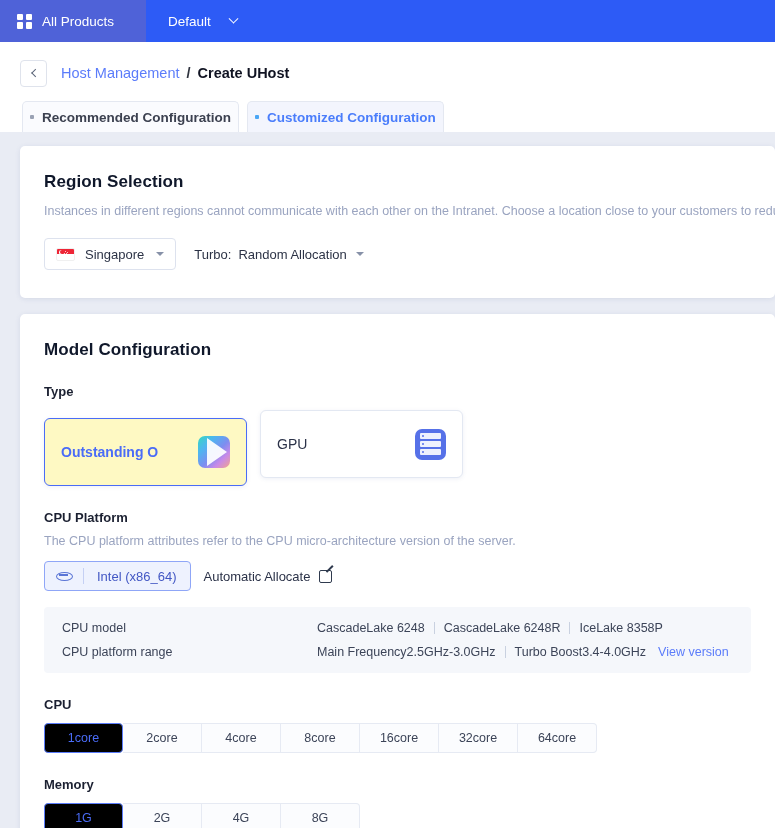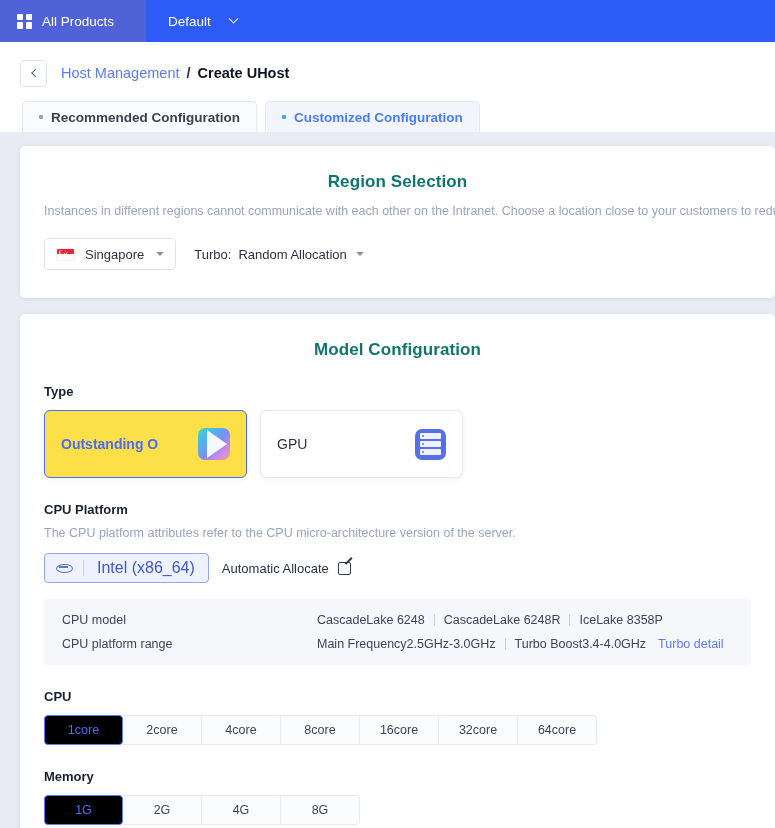--- a/index.html
+++ b/index.html
@@ -118,21 +118,21 @@
     align-items: flex-end;
     margin-top: 13px;
     padding-left: 2px;
     height: 31px;
   }
   .tab {
     display: flex;
     align-items: center;
     gap: 8px;
     height: 31px;
-    padding: 0 16px;
+    padding: 0 7px;
     font-size: 13.5px;
     font-weight: bold;
     border: 1px solid #e4e8f1;
     border-bottom: none;
     border-radius: 5px 5px 0 0;
     cursor: pointer;
     position: relative;
   }
   .tab.inactive {
     background: #fafbfe;
@@ -157,23 +157,22 @@
     background: #ffffff;
     border-radius: 5px;
     box-shadow: 0 1px 5px rgba(75,95,150,.13);
     padding: 26px 24px 28px 24px;
     margin-bottom: 16px;
     width: 100%;
   }
   .card-title {
     font-size: 17px;
     font-weight: bold;
-    color: #0f766e;
+    color: #0f172a;
     letter-spacing: .1px;
-    text-align: center;
   }
   .card-desc {
     margin-top: 12px;
     font-size: 12.5px;
     color: #9aa4c0;
     white-space: nowrap;
   }
 
   
   .region-row {
@@ -262,21 +261,22 @@
     background: #ffffff;
     display: flex;
     align-items: center;
     justify-content: space-between;
     padding: 0 16px;
     cursor: pointer;
     box-shadow: 0 1px 4px rgba(90,110,170,.10);
   }
   .type-card.selected {
     border: 1.5px solid #4a6cf7;
-    background: #fde047;
+    background: #fef9c3;
+    margin-top: 8px;
   }
   .type-card .tc-label { font-size: 14px; color: #2b3248; }
   .type-card.selected .tc-label { color: #4a6cf7; font-weight: bold; }
 
   .icon-outstanding {
     width: 32px; height: 32px;
     border-radius: 7px;
     background: linear-gradient(135deg,#35d9c0 0%,#4fb5f0 28%,#7e8df0 55%,#c88ae8 75%,#f2a48c 100%);
     position: relative;
     overflow: hidden;
@@ -354,21 +354,21 @@
     left: 2.6px; top: 1.6px;
     width: 9px; height: 2.4px;
     background: #5b76d6;
   }
   .platform-chip .divider {
     width: 1px; height: 16px;
     background: #c5d0f4;
   }
   .platform-chip .pc-text {
     padding: 0 13px;
-    font-size: 16px;
+    font-size: 13px;
     color: #4257c4;
   }
   .auto-allocate {
     display: flex;
     align-items: center;
     gap: 9px;
     font-size: 13px;
     color: #2b3248;
     cursor: pointer;
   }
@@ -570,21 +570,21 @@
         <span class="piece">CascadeLake 6248R</span>
         <span class="vsep"></span>
         <span class="piece">IceLake 8358P</span>
       </div>
 
       <div class="it-key">CPU platform range</div>
       <div class="it-val">
         <span class="piece">Main Frequency2.5GHz-3.0GHz</span>
         <span class="vsep"></span>
         <span class="piece">Turbo Boost3.4-4.0GHz</span>
-        <span class="view-detail">Turbo detail</span>
+        <span class="view-detail">View version</span>
       </div>
     </div>
 
     <div class="field-label">CPU</div>
     <div class="seg-group">
       <div class="seg selected">1core</div>
       <div class="seg">2core</div>
       <div class="seg">4core</div>
       <div class="seg">8core</div>
       <div class="seg">16core</div>

